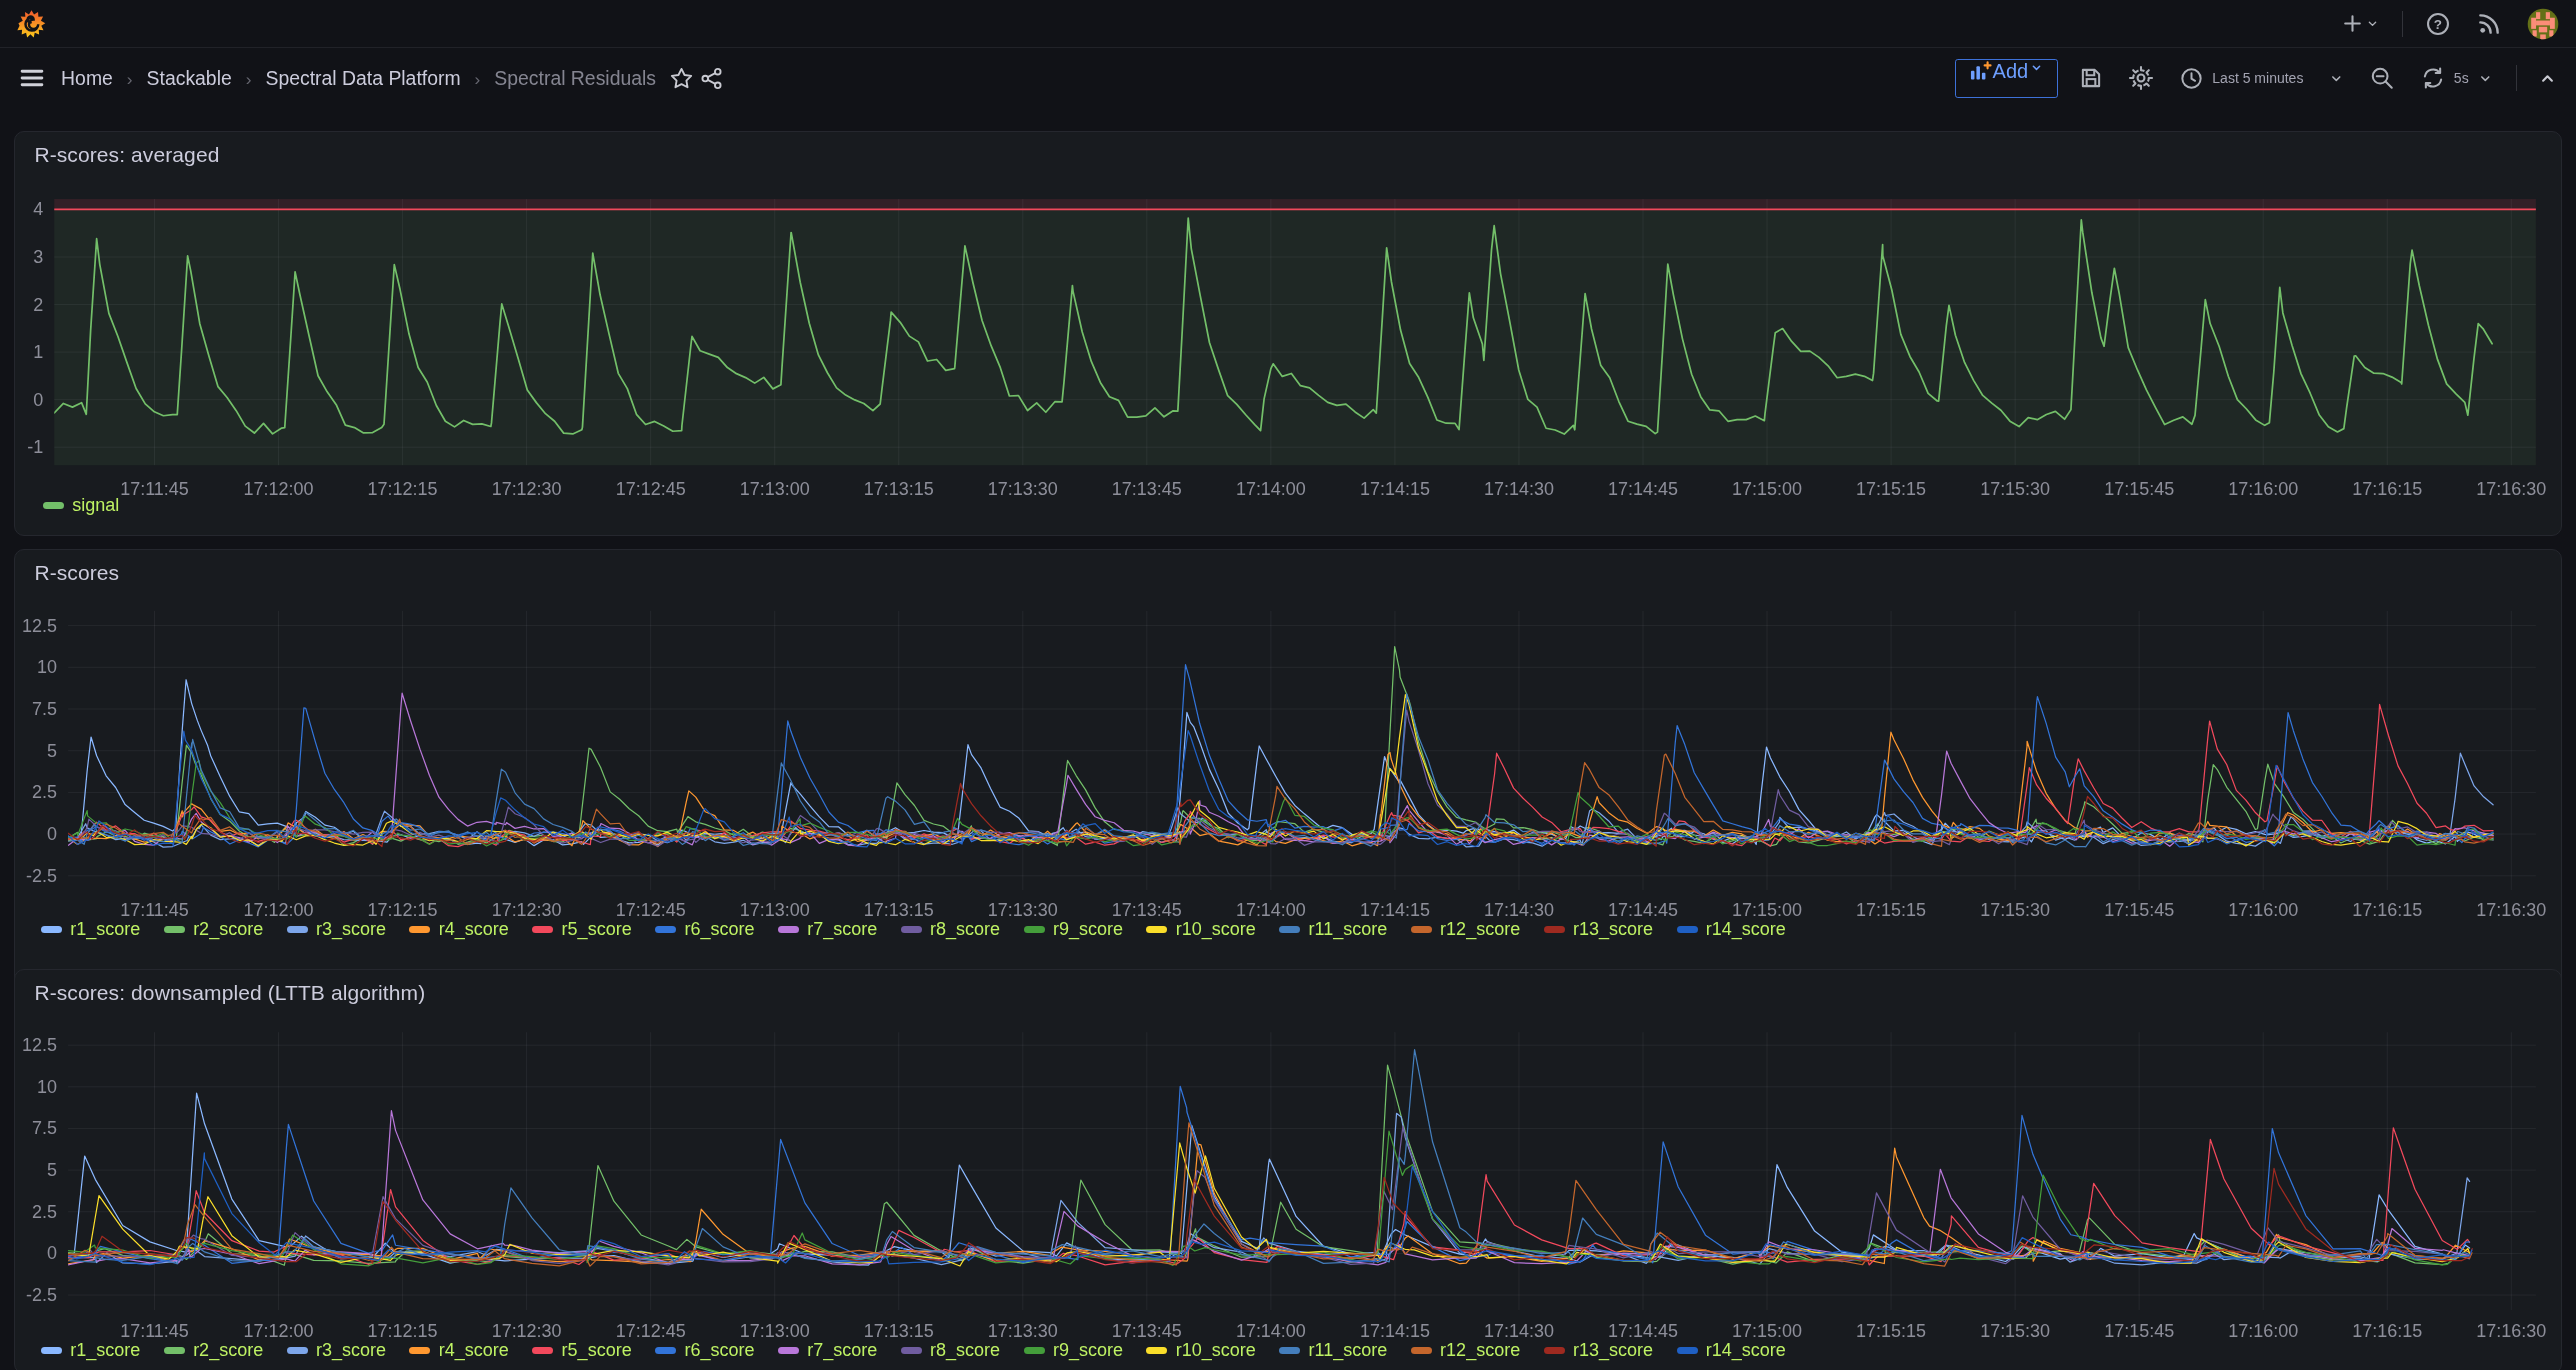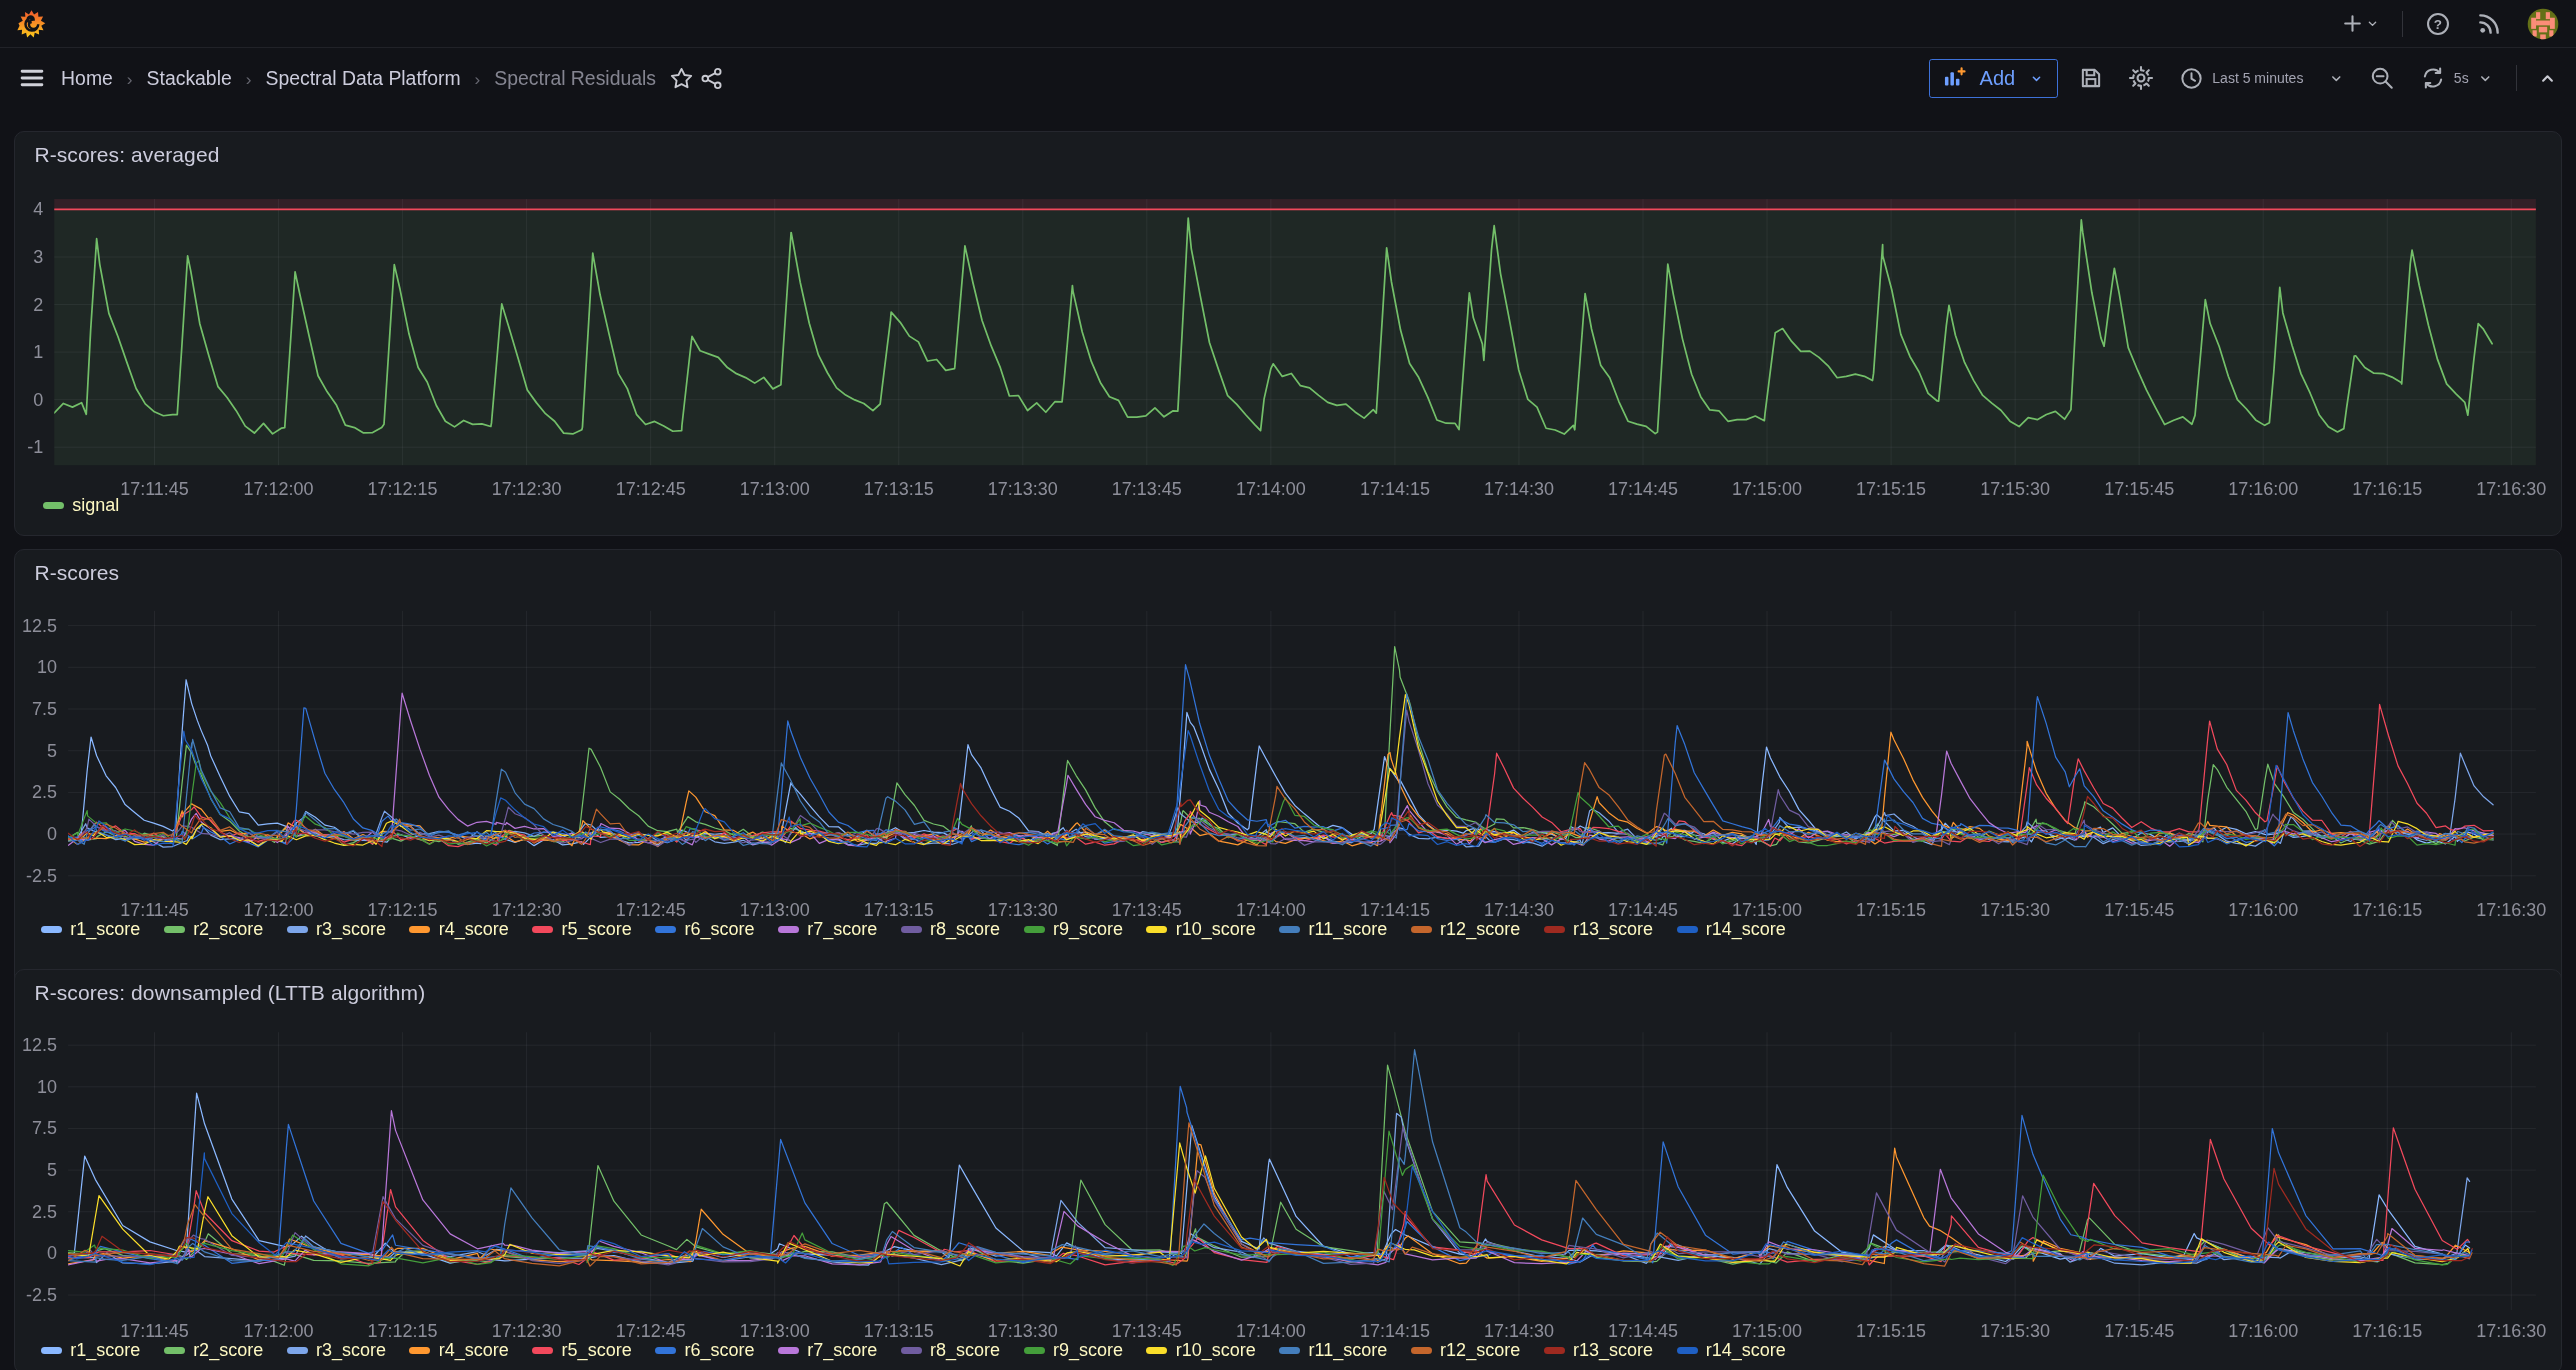--- a/index.html
+++ b/index.html
@@ -22,36 +22,36 @@
   .v-divider { width:0.7px; height:26px; background:rgba(204,204,220,0.18); }
 
   
   .toolbar { position:absolute; left:0; top:49px; width:2576px; height:58px;
     display:flex; align-items:center; padding:0 15px; background:#111217; z-index:4; }
   .crumbs { display:flex; align-items:flex-end; gap:14px; font-size:19.4px; }
   .crumb { color:#ccccdc; cursor:pointer; white-space:nowrap; }
   .crumb-sep { color:rgba(204,204,220,0.45); font-size:17.3px; }
   .crumb-current { color:rgba(204,204,220,0.62); }
   .tb-right { margin-left:auto; display:flex; align-items:center; gap:18px; }
-  .add-btn { display:flex; align-items:center; gap:14px; height:39px; padding:0 12.5px;
+  .add-btn { display:flex; align-items:flex-start; gap:1px; height:39px; padding:0 12.5px;
     border:1.4px solid #3d71d9; border-radius:2.8px; background:transparent;
     color:#6e9fff; font-size:20px; cursor:pointer; }
   .ghost { display:flex; align-items:center; gap:8.3px; color:rgba(204,204,220,0.78);
     font-size:14px; cursor:pointer; padding:4.2px; border-radius:4.2px; white-space:nowrap; }
 
   
   .panel { position:absolute; left:14px; width:2548px; background:#181b1f;
     border:0.7px solid #25272e; border-radius:10px; }
   .panel-title { position:absolute; left:19.4px; top:11px; font-size:21px; font-weight:500;
     color:#ccccdc; letter-spacing:0.1px; cursor:pointer; z-index:2; }
   svg.plot { position:absolute; left:0; top:0; display:block; }
   svg text { font-family:"Liberation Sans", sans-serif; font-size:26px; fill:rgba(204,204,220,0.65); }
   .legend { position:absolute; display:flex; align-items:center; gap:23.5px; z-index:2; }
   .legend-item { display:flex; align-items:center; gap:8.3px; font-size:18px;
-    color:#fef9c3; cursor:pointer; white-space:nowrap; }
+    color:#bef264; cursor:pointer; white-space:nowrap; }
   .swatch { width:21px; height:7px; border-radius:3.5px; flex:0 0 auto; }
 </style>
 </head>
 <body>
 
 <header class="topnav">
   <div class="logo-btn">
     <svg width="29" height="30" viewBox="0 0 40 40">
       <defs>
         <linearGradient id="lg" x1="0" y1="0" x2="0" y2="1">

